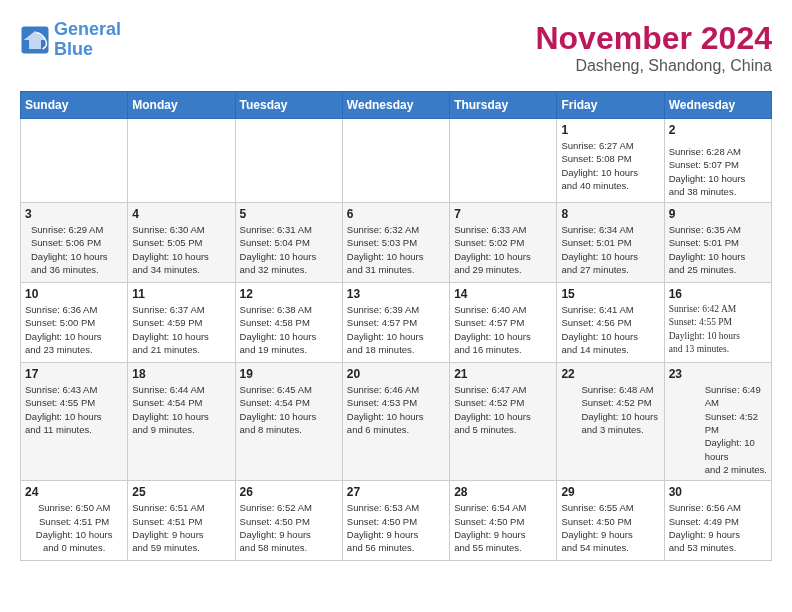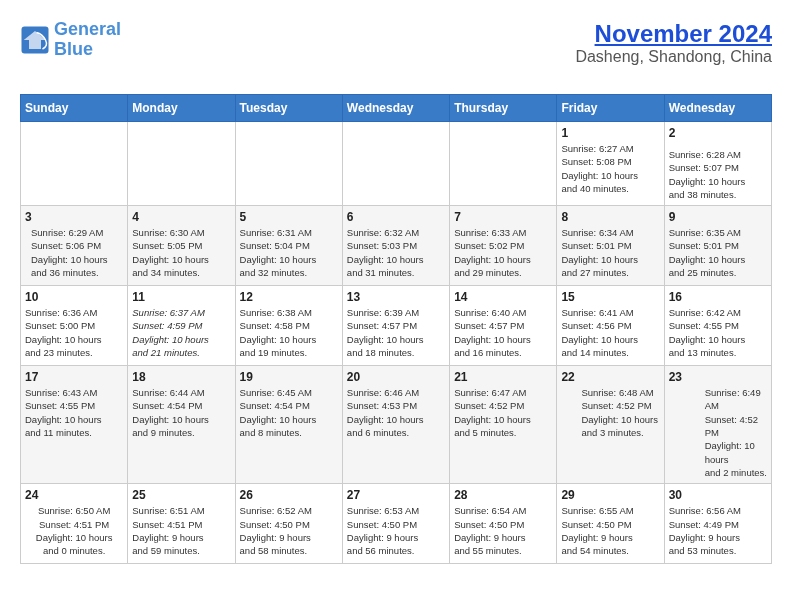--- a/index.html
+++ b/index.html
@@ -7,21 +7,21 @@
       font-family: Arial, sans-serif;
       background: #fff;
       width: 792px;
       min-height: 612px;
       padding: 20px;
     }
     .header-section {
       display: flex;
       justify-content: space-between;
       align-items: flex-start;
-      margin-bottom: 28px;
+      margin-bottom: 16px;
     }
     .logo {
       display: flex;
       align-items: center;
     }
     .logo-text {
       font-size: 18px;
       font-weight: bold;
       color: #333;
       line-height: 1.1;
@@ -31,24 +31,23 @@
     }
     .logo-icon {
       width: 30px;
       height: 30px;
       margin-right: 4px;
     }
     .title-section {
       text-align: right;
     }
     .month-title {
-      font-size: 24px;
+      font-size: 32px;
       font-weight: bold;
-      color: #1d4ed8;
-      text-decoration: underline;
+      color: #be185d;
     }
     .location-title {
       font-size: 16px;
       color: #555;
     }
     .calendar {
       width: 100%;
       border-collapse: collapse;
       font-size: 11px;
       border-radius: 16px;
@@ -202,21 +201,21 @@
       <tr>
         <td>
           <div class="day-number">10</div>
           <div class="day-info" style="white-space: pre-line;">Sunrise: 6:36 AM
 Sunset: 5:00 PM
 Daylight: 10 hours
 and 23 minutes.</div>
         </td>
         <td>
           <div class="day-number">11</div>
-          <div class="day-info" style="white-space: pre-line; font-style: italic;">Sunrise: 6:37 AM
+          <div class="day-info" style="white-space: pre-line;">Sunrise: 6:37 AM
 Sunset: 4:59 PM
 Daylight: 10 hours
 and 21 minutes.</div>
         </td>
         <td>
           <div class="day-number">12</div>
           <div class="day-info" style="white-space: pre-line;">Sunrise: 6:38 AM
 Sunset: 4:58 PM
 Daylight: 10 hours
 and 19 minutes.</div>
@@ -237,21 +236,21 @@
         </td>
         <td>
           <div class="day-number">15</div>
           <div class="day-info" style="white-space: pre-line;">Sunrise: 6:41 AM
 Sunset: 4:56 PM
 Daylight: 10 hours
 and 14 minutes.</div>
         </td>
         <td>
           <div class="day-number">16</div>
-          <div class="day-info" style="white-space: pre-line;">Sunrise: 6:42 AM
+          <div class="day-info" style="white-space: pre-line; font-family: Liberation Serif, serif;">Sunrise: 6:42 AM
 Sunset: 4:55 PM
 Daylight: 10 hours
 and 13 minutes.</div>
         </td>
       </tr>
       <tr>
         <td>
           <div class="day-number">17</div>
           <div class="day-info" style="white-space: pre-line;">Sunrise: 6:43 AM
 Sunset: 4:55 PM

